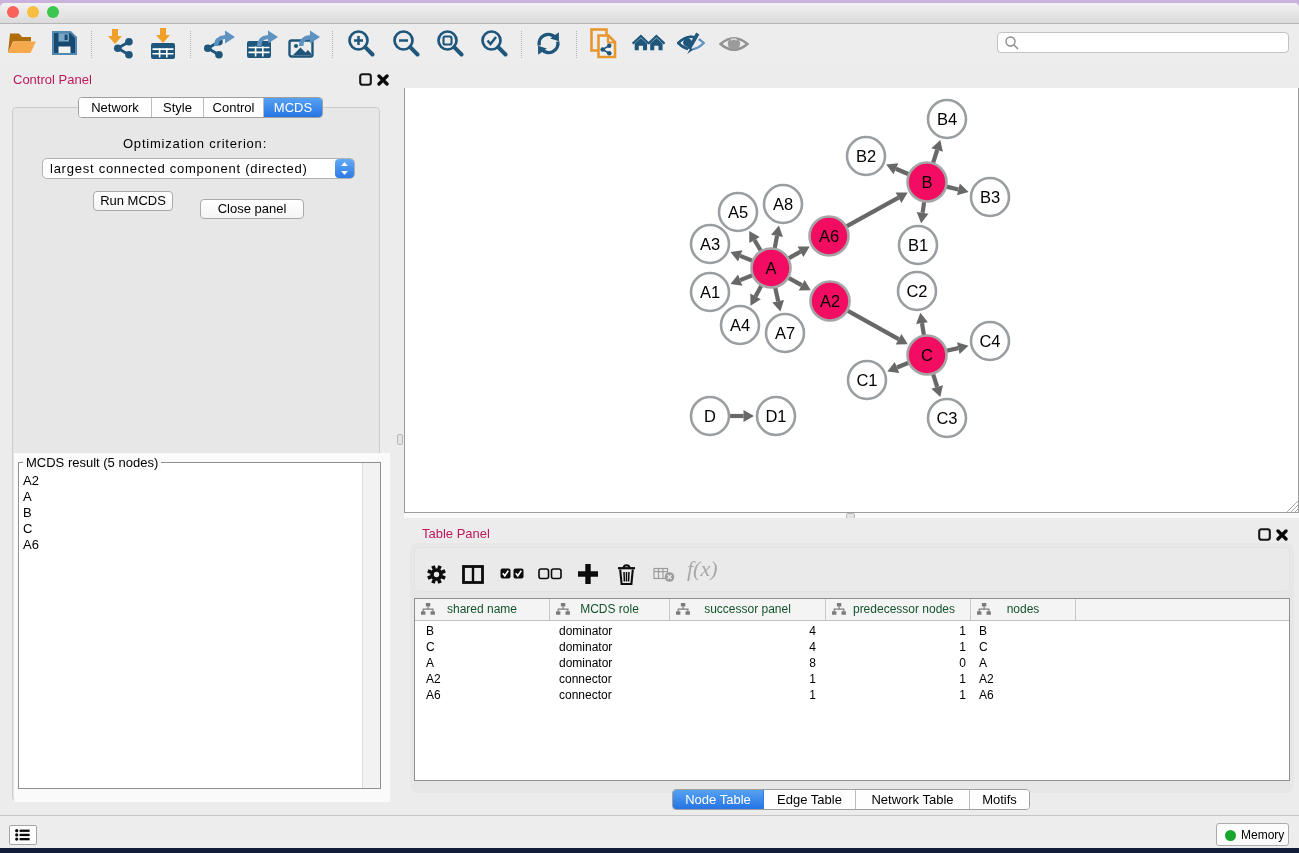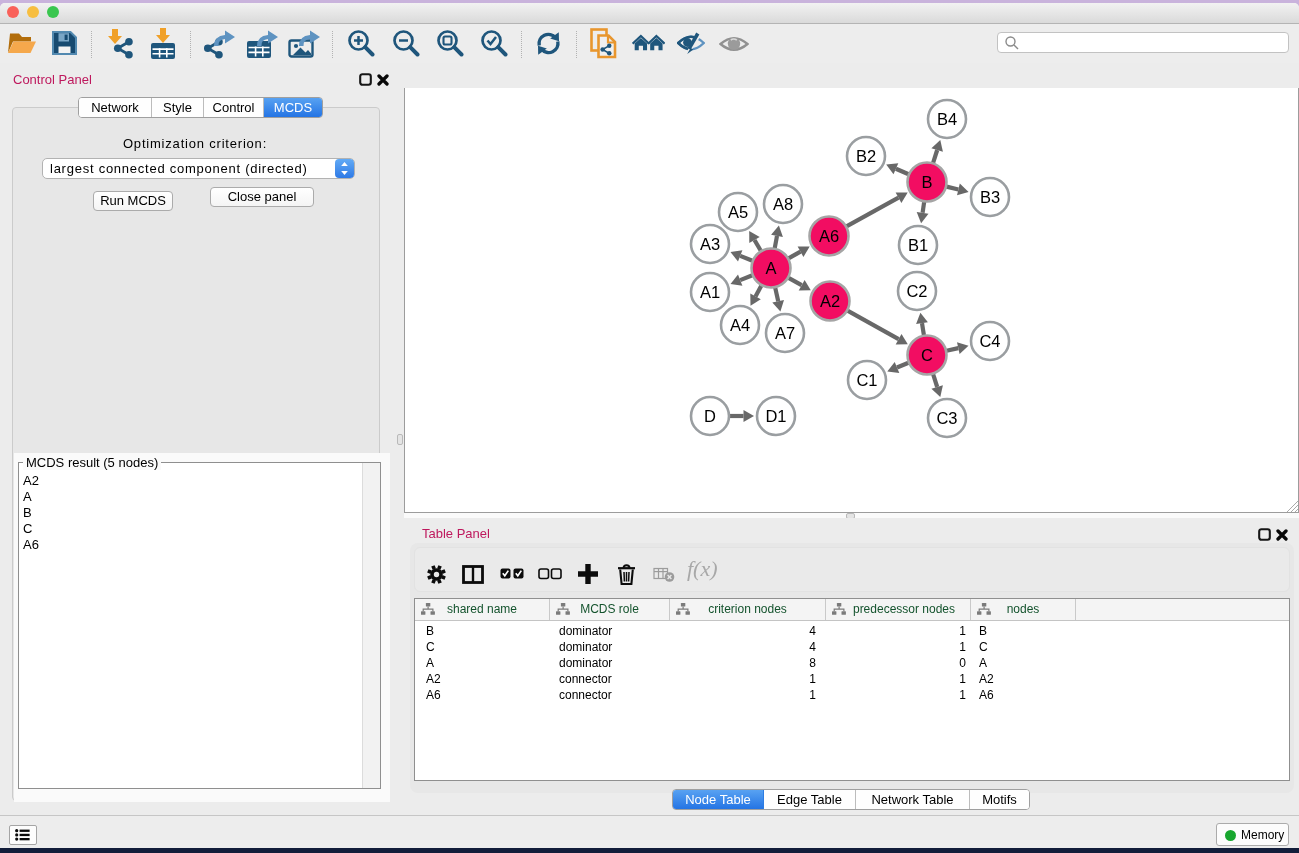--- a/index.html
+++ b/index.html
@@ -233,21 +233,21 @@
     </div>
     <div id="optlabel">Optimization criterion:</div>
     <div id="dropdown">
           <div class="txt">largest connected component (directed)</div>
           <div class="step"><svg width="19" height="19" viewBox="0 0 19 19">
               <path d="M9.5 3 L12.8 7 H6.2 Z" fill="#fff"></path>
               <path d="M9.5 16 L6.2 12 H12.8 Z" fill="#fff"></path>
             </svg></div>
         </div>
     <div class="btn" style="left:93px;top:128px;width:80px;">Run MCDS</div>
-    <div class="btn" style="left:200px;top:124px;width:104px;margin-left:10px;">Close panel</div>
+    <div class="btn" style="left:200px;top:136px;width:104px;">Close panel</div>
     <div id="resultbg"></div>
     <div id="resultbox">
       <div id="resultlist">
             <div>A2</div>
             <div>A</div>
             <div>B</div>
             <div>C</div>
             <div>A6</div>
           </div>
       <div id="resultscroll"></div>
@@ -431,21 +431,21 @@
                 </g>
                 <path d="M7.1 3.6 V6.2 M2.2 8.2 V6.2 H11.9 V8.2" stroke="#7b7b7b" stroke-width="1.2" fill="none"></path>
               </svg><span style="padding-left:0px">MCDS role</span></div>
             <div class="th" style="left:255px;width:156px;''"><svg width="14" height="13" viewBox="0 0 14 13" style="position:absolute;left:6px;top:4px">
                 <g fill="#7b7b7b">
                   <rect x="4.9" y="0" width="4.4" height="3.6" rx="0.5"></rect>
                   <rect x="0" y="8.2" width="4.4" height="3.6" rx="0.5"></rect>
                   <rect x="9.5" y="8.2" width="4.4" height="3.6" rx="0.5"></rect>
                 </g>
                 <path d="M7.1 3.6 V6.2 M2.2 8.2 V6.2 H11.9 V8.2" stroke="#7b7b7b" stroke-width="1.2" fill="none"></path>
-              </svg><span style="padding-left:0px">criterion nodes</span></div>
+              </svg><span style="padding-left:0px">successor panel</span></div>
             <div class="th" style="left:411px;width:145px;''"><svg width="14" height="13" viewBox="0 0 14 13" style="position:absolute;left:6px;top:4px">
                 <g fill="#7b7b7b">
                   <rect x="4.9" y="0" width="4.4" height="3.6" rx="0.5"></rect>
                   <rect x="0" y="8.2" width="4.4" height="3.6" rx="0.5"></rect>
                   <rect x="9.5" y="8.2" width="4.4" height="3.6" rx="0.5"></rect>
                 </g>
                 <path d="M7.1 3.6 V6.2 M2.2 8.2 V6.2 H11.9 V8.2" stroke="#7b7b7b" stroke-width="1.2" fill="none"></path>
               </svg><span style="padding-left:12px">predecessor nodes</span></div>
             <div class="th" style="left:556px;width:105px;''"><svg width="14" height="13" viewBox="0 0 14 13" style="position:absolute;left:6px;top:4px">
                 <g fill="#7b7b7b">

